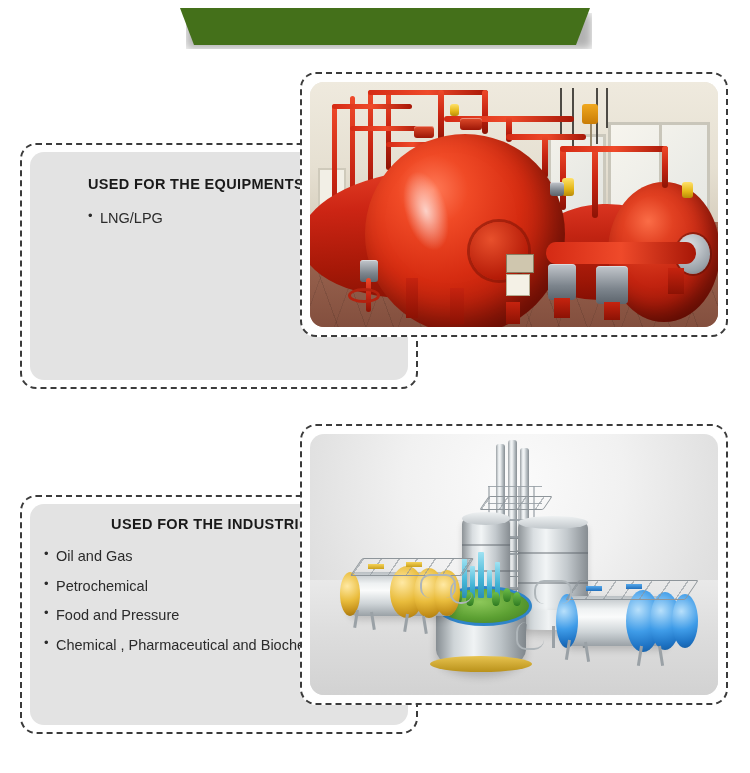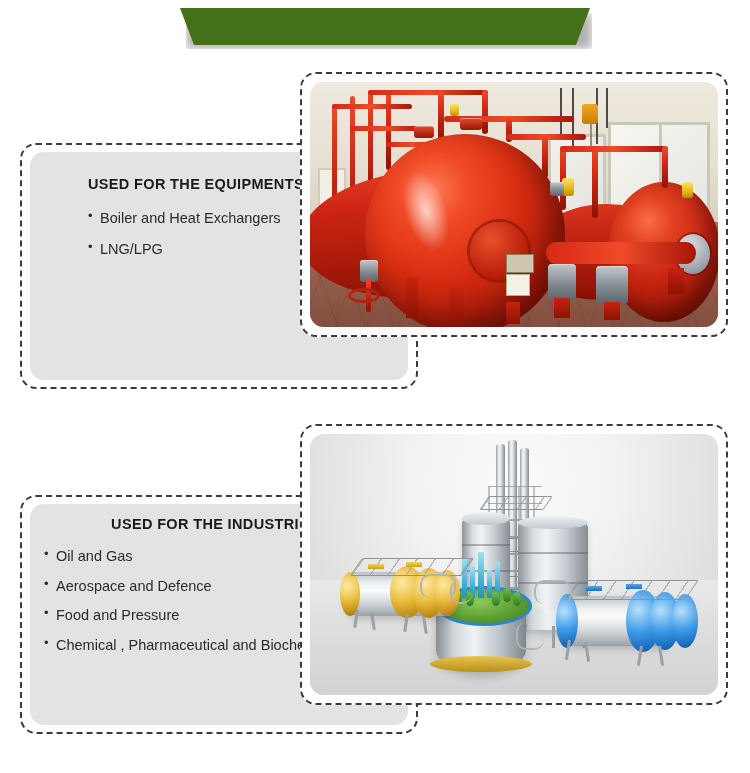--- a/index.html
+++ b/index.html
@@ -331,21 +331,20 @@
   <div class="banner-shadow"></div>
   <div class="banner-ribbon"></div>
 </div>
 
 <div class="dashed-card" id="equipments-dashed"></div>
 <div class="panel" id="equipments-panel"></div>
 
 <div class="card-content" id="equipments-content">
   <div class="card-heading">USED FOR THE EQUIPMENTS</div>
   <ul class="bullet-list">
-    <li>Boiler and Heat Exchangers</li>
     <li>LNG/LPG</li>
   </ul>
 </div>
 
 <div class="dashed-card" id="photo1-dashed"></div>
 <div class="photo-card" id="photo1-card">
   <div class="scene1">
     <div class="s1-wall"></div>
     <div class="s1-floor"></div>
     <div class="s1-window"></div>
@@ -412,21 +411,21 @@
   </div>
 </div>
 
 <div class="dashed-card" id="industries-dashed"></div>
 <div class="panel" id="industries-panel"></div>
 
 <div class="card-content" id="industries-content">
   <div class="card-heading">USED FOR THE INDUSTRIES</div>
   <ul class="bullet-list">
     <li>Oil and Gas</li>
-    <li>Aerospace and Defence</li>
+    <li>Petrochemical</li>
     <li>Food and Pressure</li>
     <li>Chemical , Pharmaceutical and Biochemical process</li>
   </ul>
 </div>
 
 <div class="dashed-card" id="photo2-dashed"></div>
 <div class="photo-card" id="photo2-card">
   <div class="scene2">
     <div class="s2-ground"></div>
 

